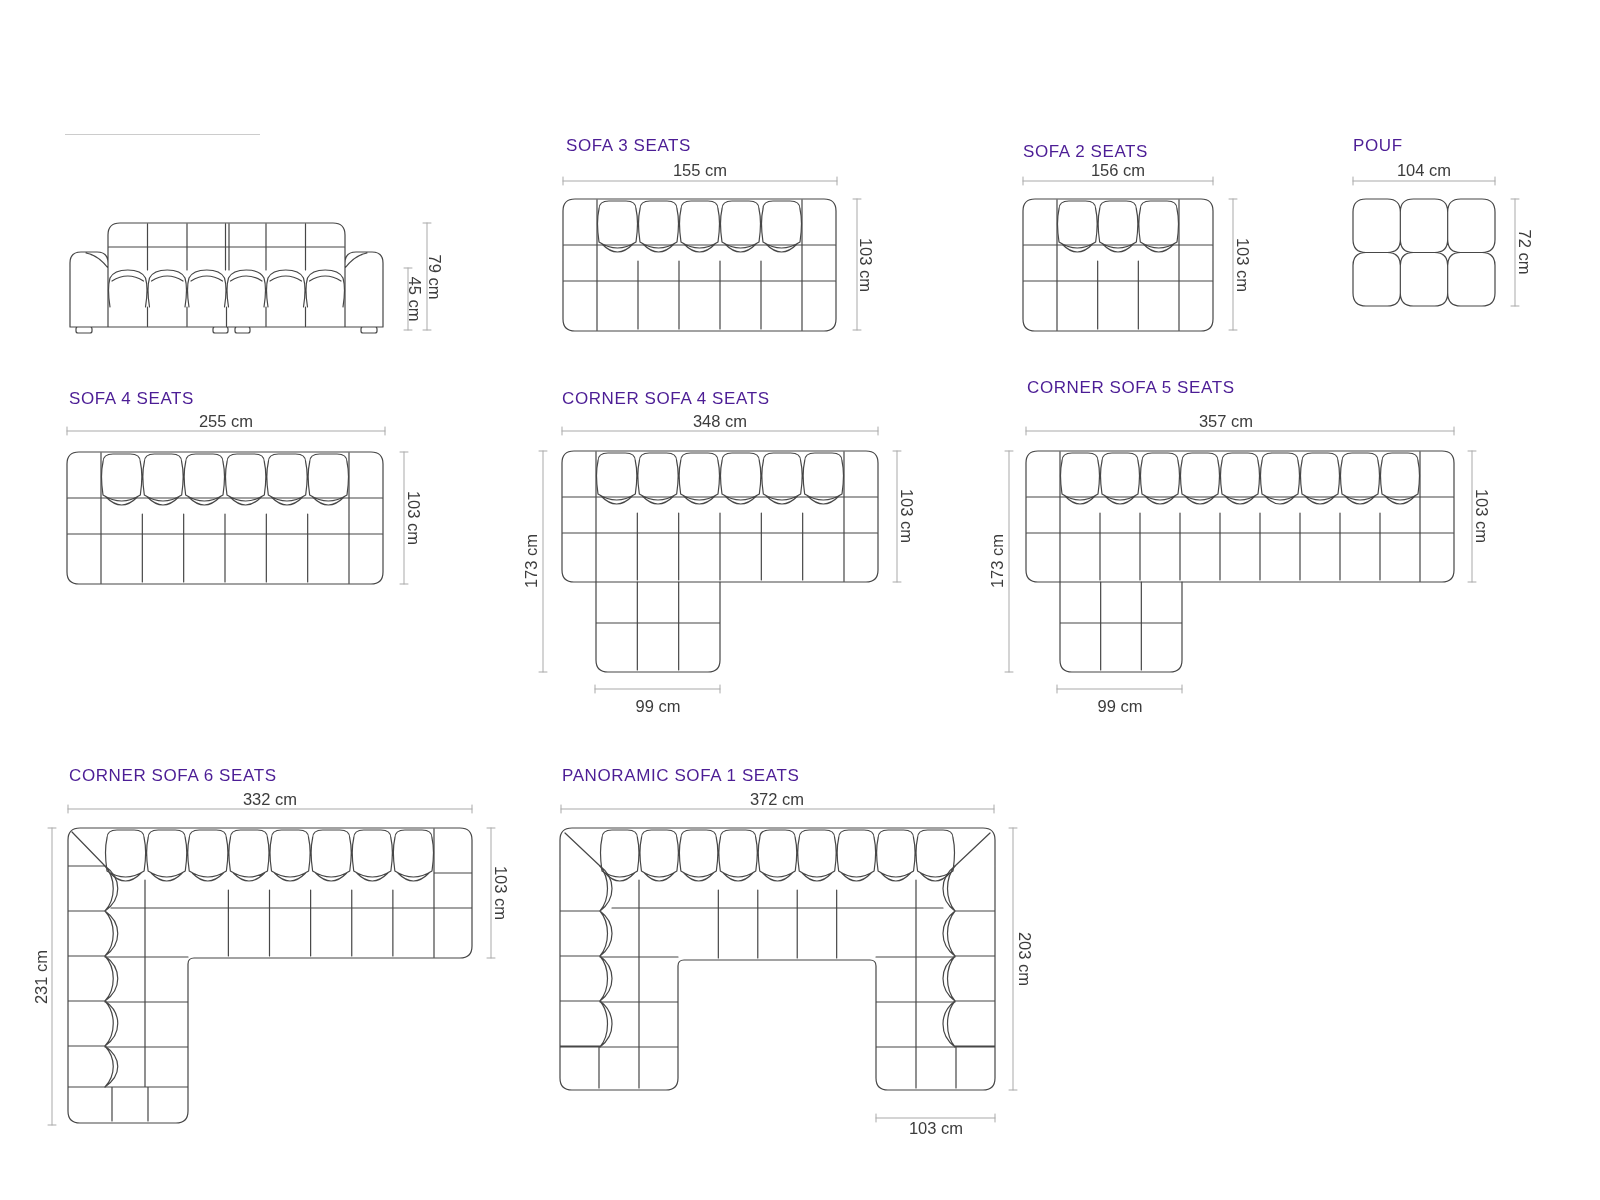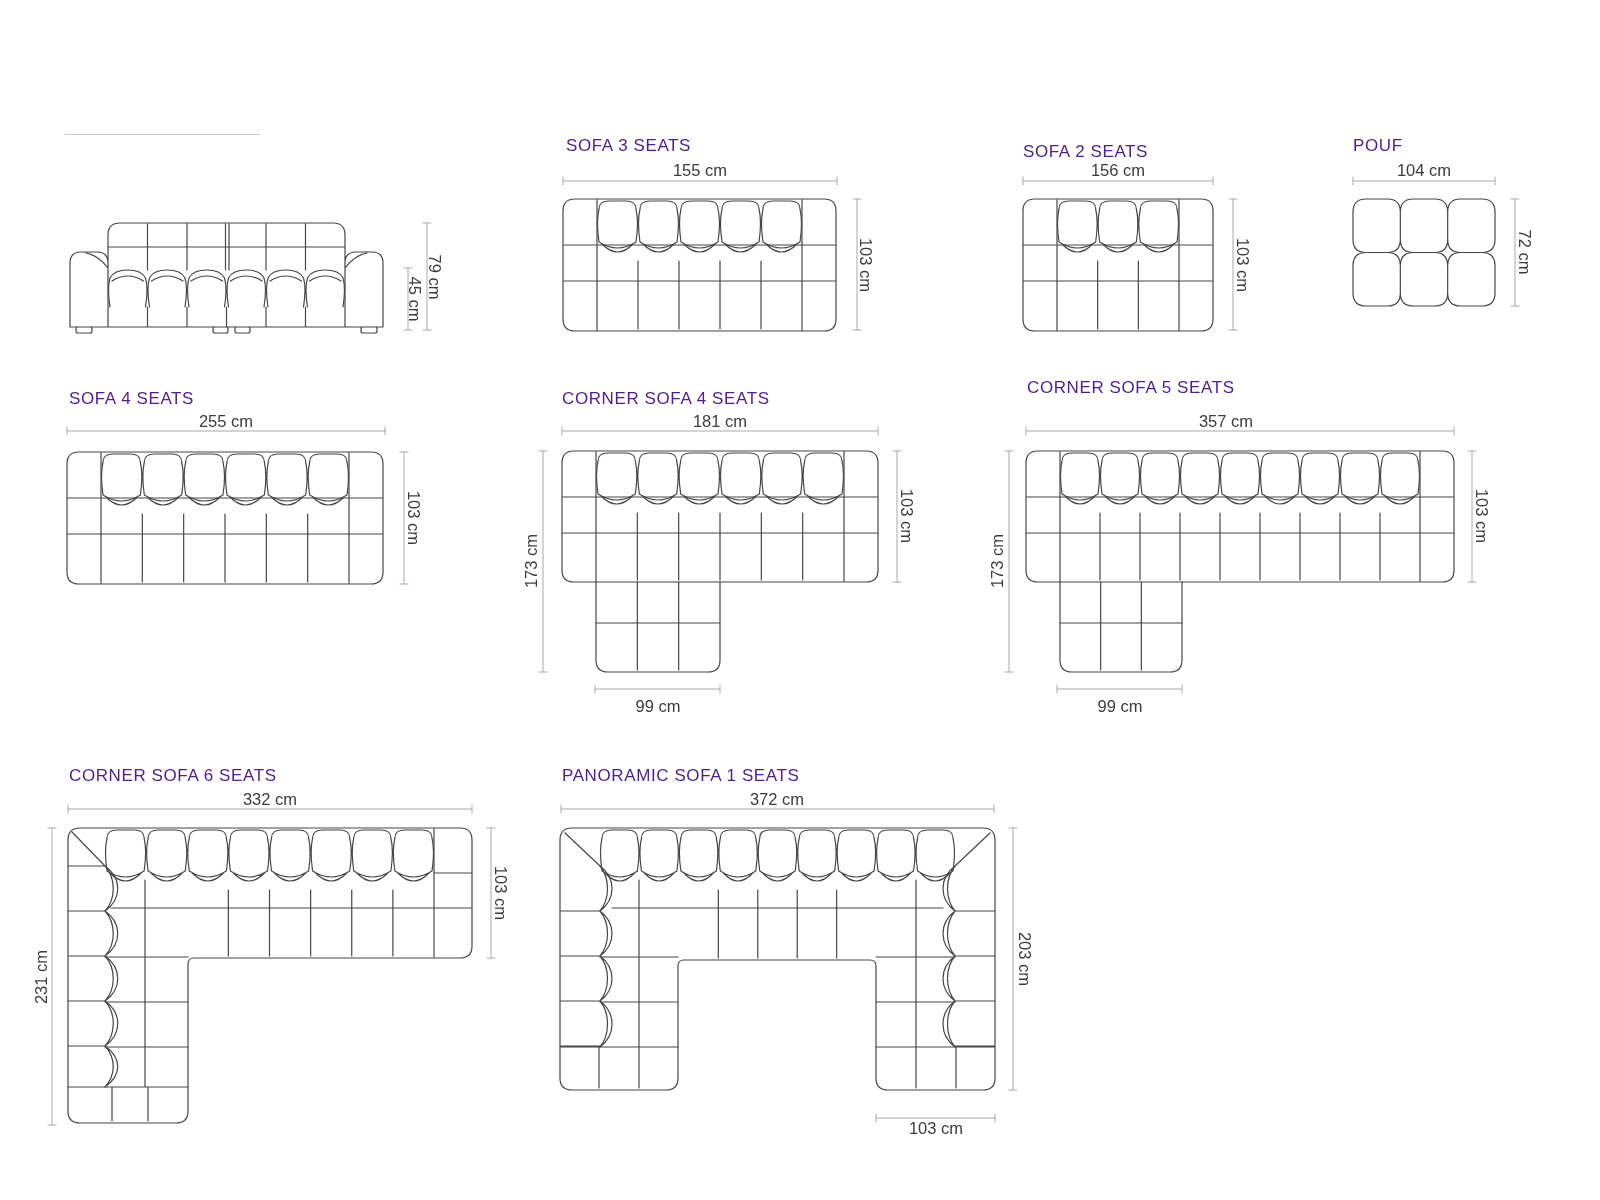--- a/index.html
+++ b/index.html
@@ -106,21 +106,21 @@
 
   <span class="dim" style="left:1118px;top:170px">156 cm</span>
   <span class="dim r90" style="left:1242px;top:265px">103 cm</span>
 
   <span class="dim" style="left:1424px;top:170px">104 cm</span>
   <span class="dim r90" style="left:1524px;top:252px">72 cm</span>
 
   <span class="dim" style="left:226px;top:421px">255 cm</span>
   <span class="dim r90" style="left:413px;top:518px">103 cm</span>
 
-  <span class="dim" style="left:720px;top:421px">181 cm</span>
+  <span class="dim" style="left:720px;top:421px">348 cm</span>
   <span class="dim r270" style="left:531px;top:561px">173 cm</span>
   <span class="dim r90" style="left:906px;top:516px">103 cm</span>
   <span class="dim" style="left:658px;top:706px">99 cm</span>
 
   <span class="dim" style="left:1226px;top:421px">357 cm</span>
   <span class="dim r270" style="left:997px;top:561px">173 cm</span>
   <span class="dim r90" style="left:1481px;top:516px">103 cm</span>
   <span class="dim" style="left:1120px;top:706px">99 cm</span>
 
   <span class="dim" style="left:270px;top:799px">332 cm</span>

